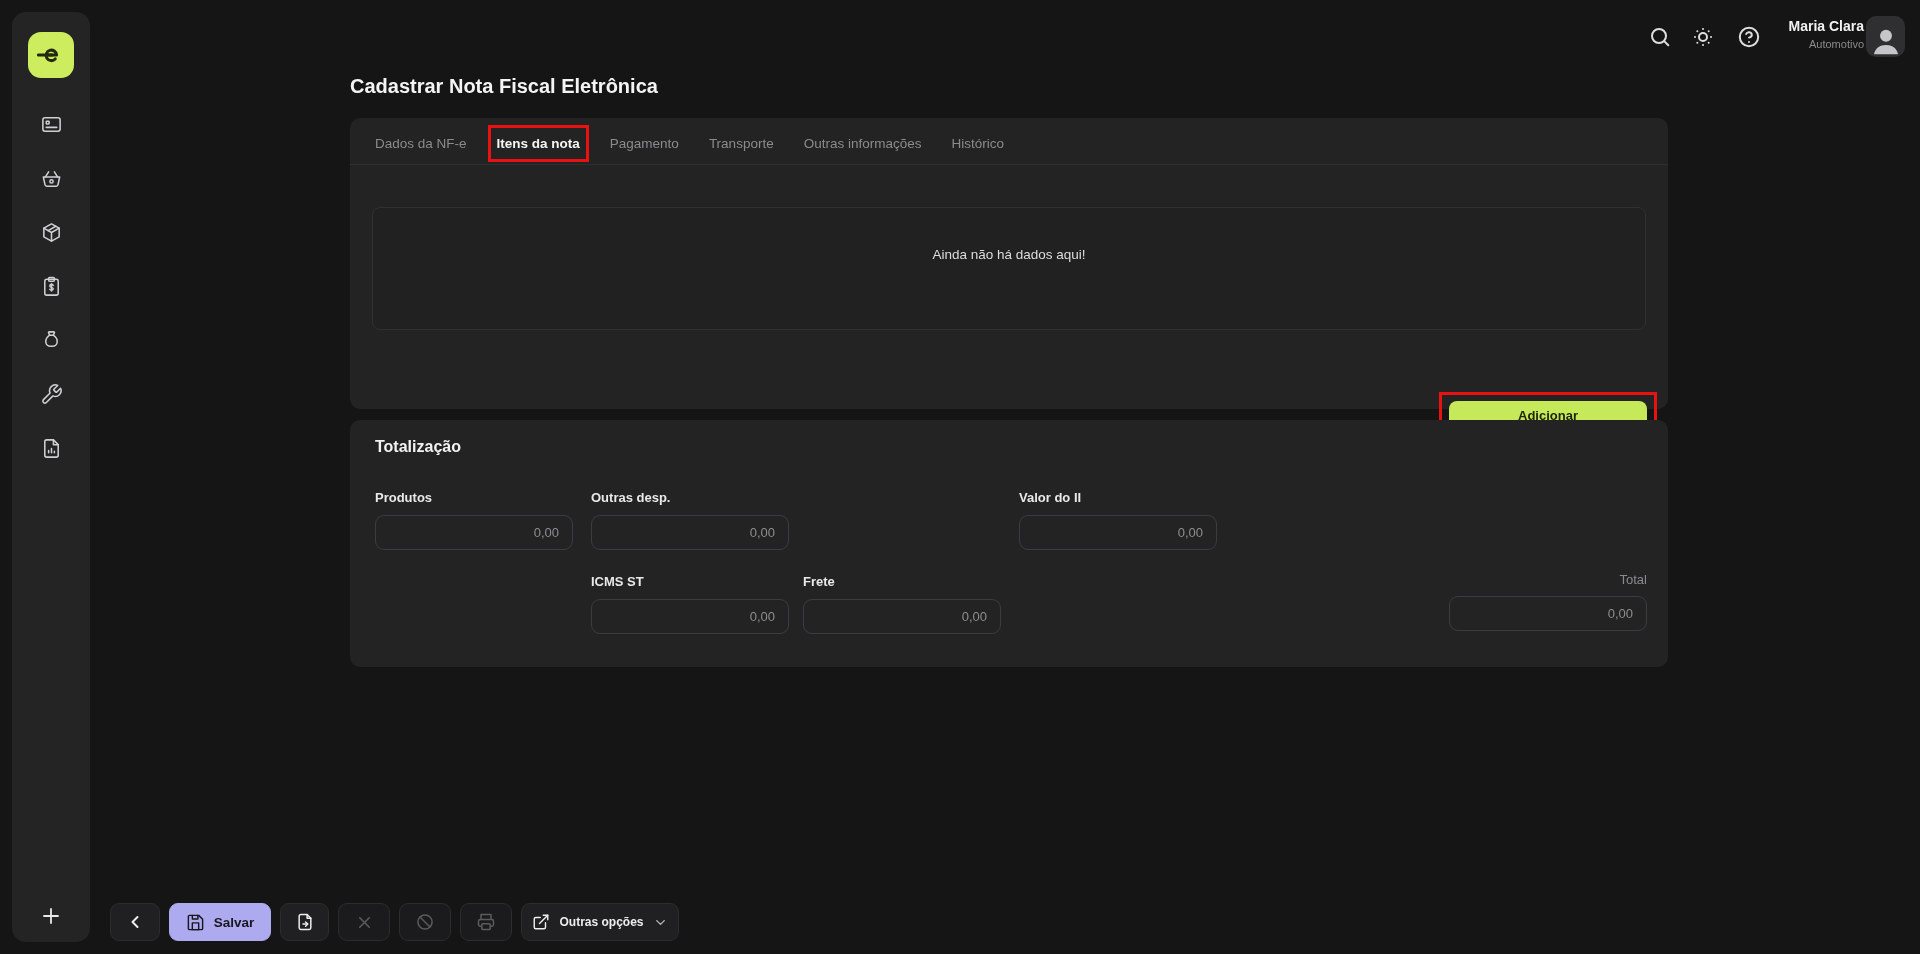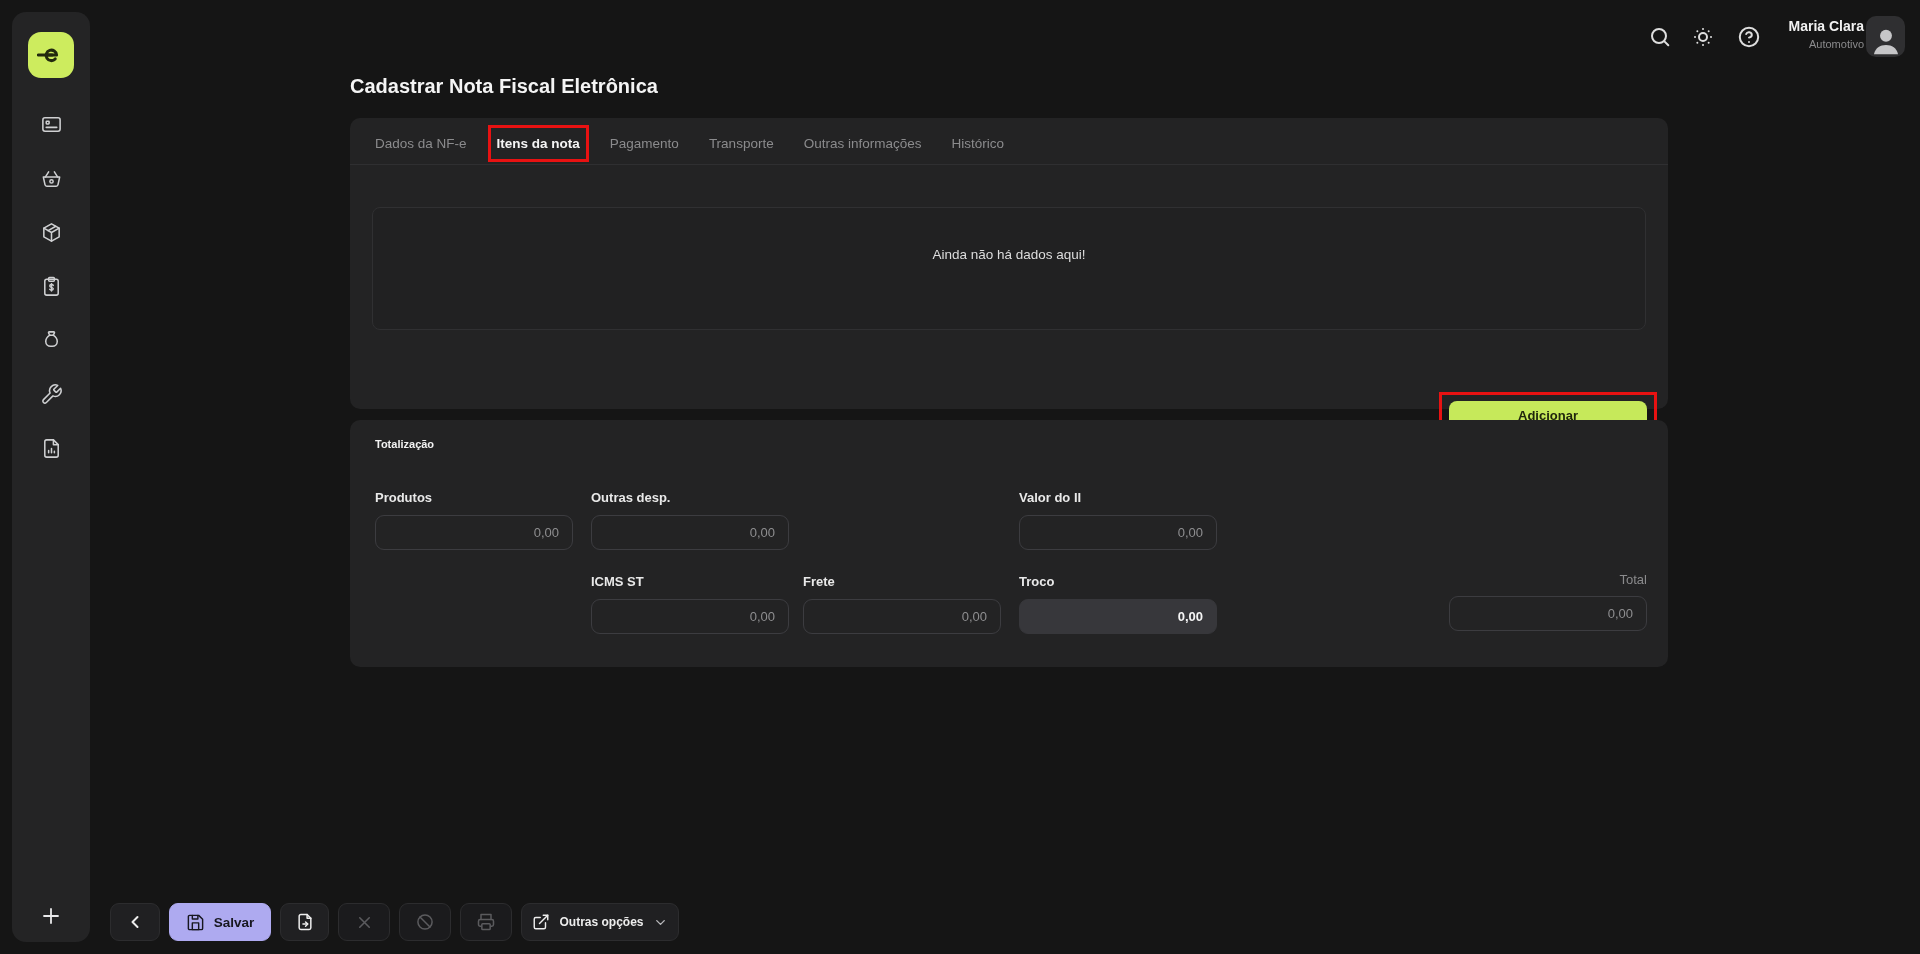--- a/index.html
+++ b/index.html
@@ -57,21 +57,21 @@
   .add-btn { width:198px; height:29px; background:#c6e95a; border:none; border-radius:8px;
     font-family:"Liberation Sans", sans-serif; font-size:13px; font-weight:700; color:#20260d; cursor:pointer; }
 
   
   .annot-arrow { position:absolute; left:1527px; top:428px; width:16px; height:68px; pointer-events:none; }
   .annot-arrow .head { position:absolute; left:0; top:0; width:0; height:0;
     border-left:8px solid transparent; border-right:8px solid transparent; border-bottom:13px solid #e81212; }
   .annot-arrow .shaft { position:absolute; left:6.5px; top:12px; width:3px; height:56px; background:#e81212; }
 
   
-  .totals-title { position:absolute; left:25px; top:18px; font-size:11px; font-weight:700; color:#f2f2f2; }
+  .totals-title { position:absolute; left:25px; top:18px; font-size:16px; font-weight:700; color:#f2f2f2; }
   .tfield { position:absolute; width:198px; }
   .tfield .flabel { font-size:13px; font-weight:700; color:#e9e9e9; }
   .tfield input { margin-top:9px; width:198px; height:35px; background:transparent;
     border:1px solid #3c3c40; border-radius:9px; color:#8e8e90; font-size:13px;
     text-align:right; padding-right:13px; font-family:"Liberation Sans", sans-serif; }
   .tfield.filled input { background:#37373b; border-color:#37373b; color:#f5f5f5; font-weight:700; }
   .tfield.total-col .flabel { color:#8b8b8d; font-weight:400; display:block; text-align:right; }
   .r1 { top:68px; } .r2 { top:152px; }
   .c1 { left:25px; } .c2 { left:241px; } .c3 { left:453px; } .c4 { left:669px; } .c5 { left:1099px; }
 
@@ -233,24 +233,20 @@
     </div>
 
     <div class="tfield r2 c2">
       <span class="flabel">ICMS ST</span>
       <input readonly="" value="0,00" style="">
     </div>
     <div class="tfield r2 c3">
       <span class="flabel">Frete</span>
       <input readonly="" value="0,00" style="">
     </div>
-    <div class="tfield r2 c4 filled">
-      <span class="flabel">Troco</span>
-      <input readonly="" value="0,00" style="">
-    </div>
     <div class="tfield r2 c5 total-col">
       <span class="flabel">Total</span>
       <input readonly="" value="0,00" style="">
     </div>
   </div>
 
   <div class="footer">
     <div class="fbtn back">
       <svg class="ic" width="20" height="20" viewBox="0 0 24 24" stroke="#ededed" stroke-width="2.4">
         <path d="m15 18-6-6 6-6"></path>

